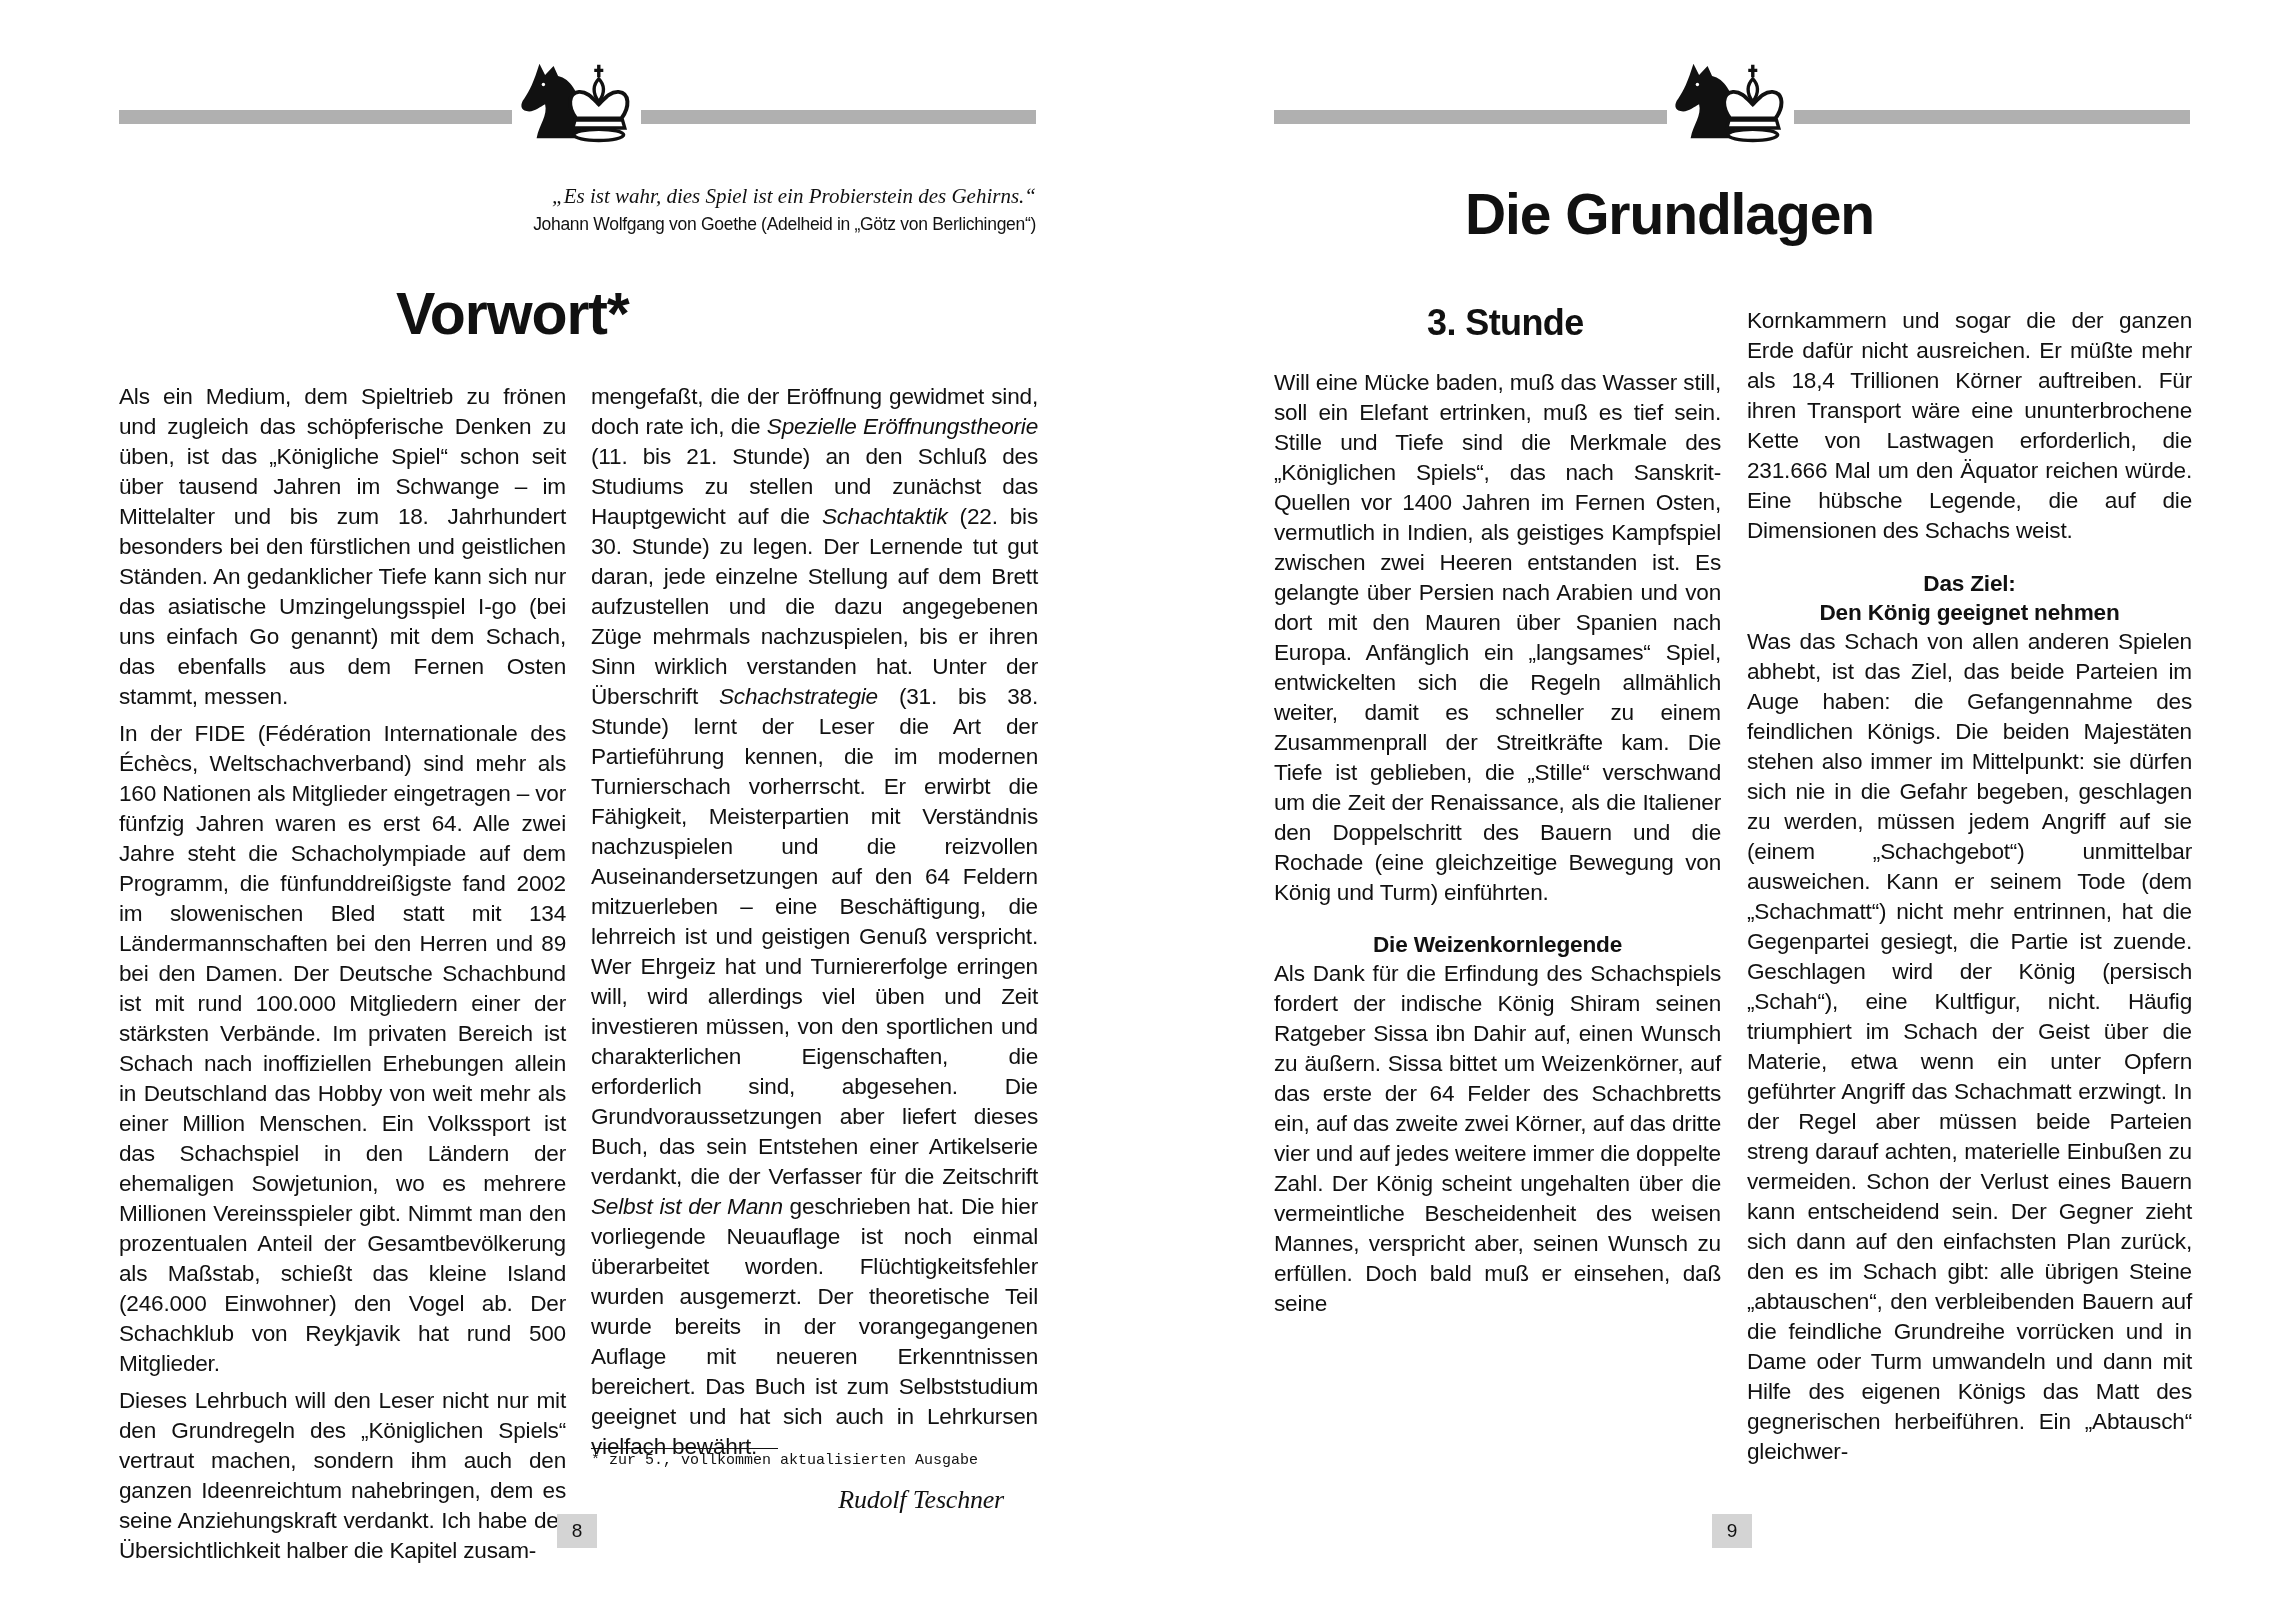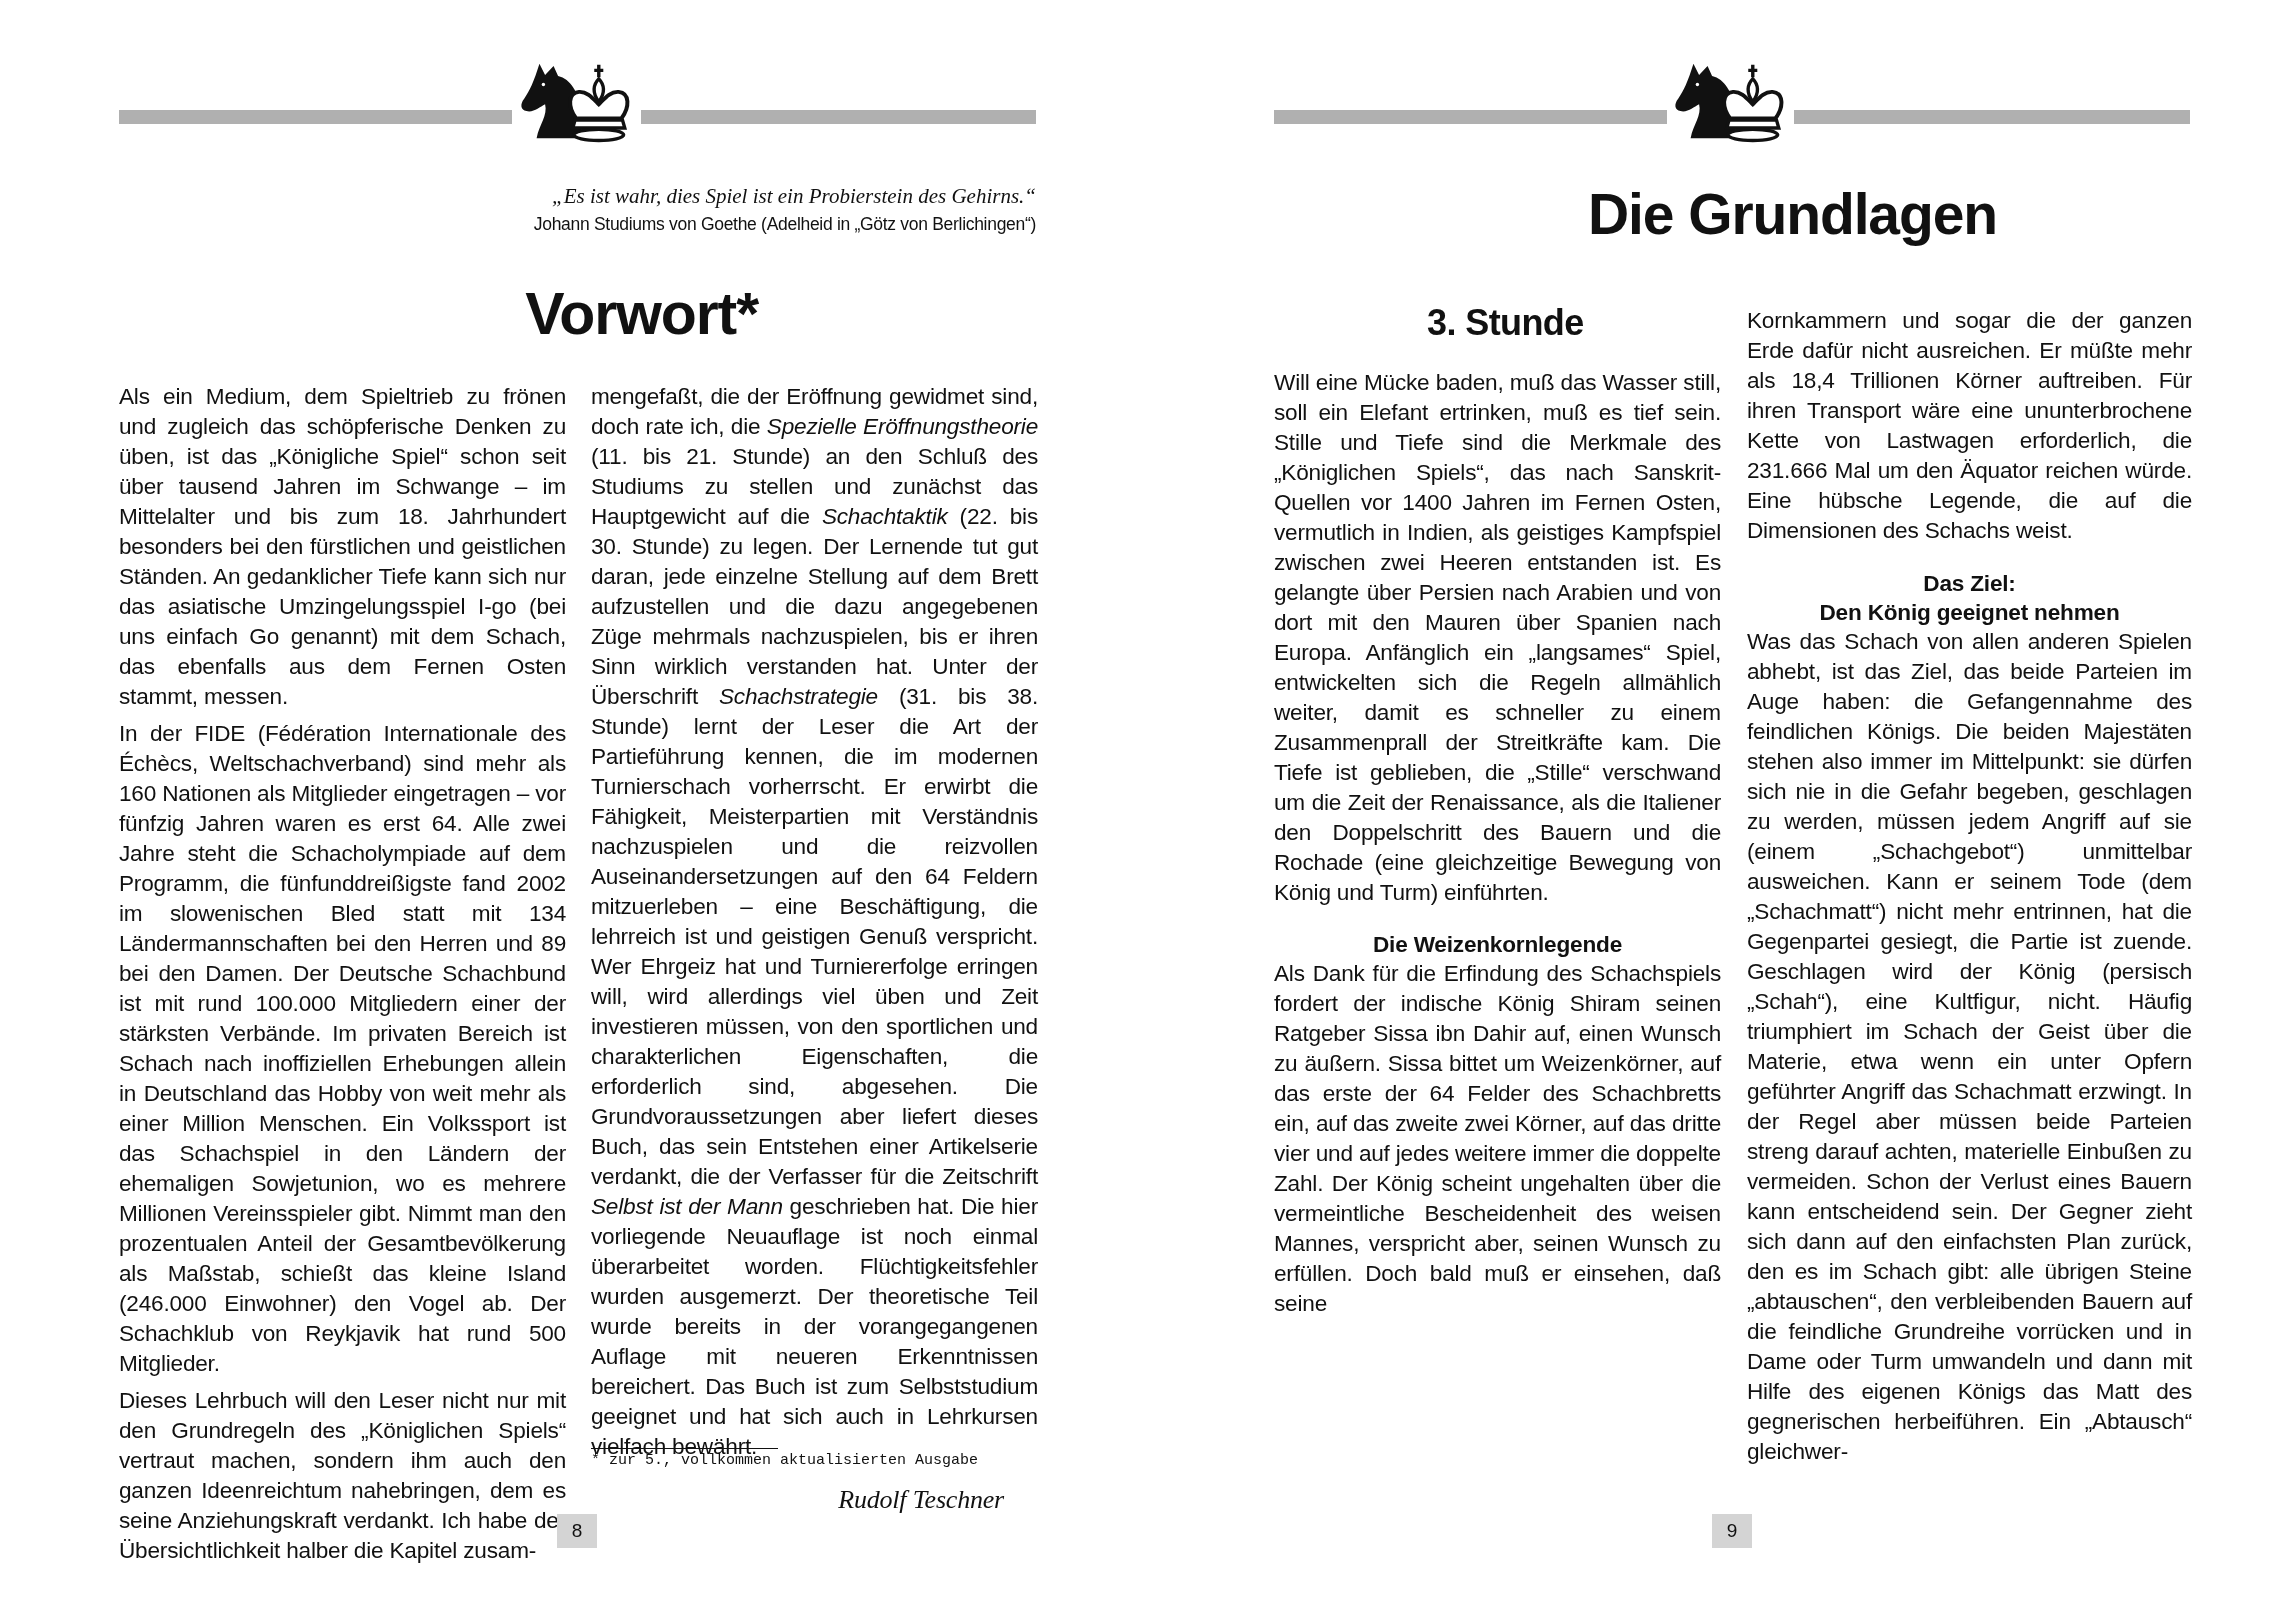--- a/index.html
+++ b/index.html
@@ -8,21 +8,21 @@
   .page.left { left:0; }
   .page.right { left:1148px; }
   .bar { position:absolute; top:110px; height:13.6px; background:#b0b0b0; }
   .logo { position:absolute; top:59px; width:130px; height:85px; }
   .col { position:absolute; font-family:"Liberation Sans", sans-serif; font-size:22.6px; line-height:30px; text-align:justify; hyphens:manual; letter-spacing:-0.2px; }
   .col p { margin:0 0 6.8px 0; }
   .col em { font-style:italic; }
   .motto { position:absolute; text-align:right; }
   .motto-q { font-family:"Liberation Serif", serif; font-style:italic; font-size:21px; }
   .motto-a { font-family:"Liberation Sans", sans-serif; font-size:17.5px; margin-top:4.5px; letter-spacing:-0.3px; }
-  .title { position:absolute; font-family:"Liberation Sans", sans-serif; font-weight:bold; text-align:right; letter-spacing:-1.1px; }
+  .title { position:absolute; font-family:"Liberation Sans", sans-serif; font-weight:bold; text-align:left; letter-spacing:-1.1px; }
   .subhead { font-family:Liberation Sans, sans-serif; font-weight:bold; text-align:center; font-size:22.6px; line-height:29px; }
   .pagenum { position:absolute; top:1514px; width:40px; height:34px; background:#d4d4d4; font-family:"Liberation Sans", sans-serif; font-size:19px; line-height:34px; text-align:center; }
   .footrule { position:absolute; height:1.1px; background:#111; }
   .footnote { position:absolute; font-family:Liberation Mono, monospace; font-size:15px; }
   .sig { font-family:"Liberation Serif", serif; font-style:italic; font-size:26px; text-align:right; padding-right:34px; margin-top:22.6px; }
   .lesson-motto { font-family:"Liberation Serif", serif; font-style:italic; font-size:21px; line-height:29px; text-align:justify; }
   .lesson-motto-src { font-family:"Liberation Sans", sans-serif; font-size:17.5px; text-align:right; margin-top:3.4px; }
 </style>
 </head>
 <body>
@@ -35,21 +35,21 @@
     <circle cx="52" cy="45" r="3" fill="#fff"></circle>
     <path d="M150,10 L150,32 M142,20 L158,20" stroke="#111" stroke-width="6"></path>
     <path d="M150,35 C140,45 138,60 150,75 C162,60 160,45 150,35 Z" fill="#fff" stroke="#111" stroke-width="6"></path>
     <path d="M110,105 C95,85 95,60 115,58 C130,57 140,70 150,80 C160,70 170,57 185,58 C205,60 205,85 190,105 Z" fill="#fff" stroke="#111" stroke-width="7"></path>
     <path d="M108,108 L192,108 L196,122 L104,122 Z" fill="#fff" stroke="#111" stroke-width="6"></path>
     <ellipse cx="150" cy="134" rx="44" ry="10" fill="#fff" stroke="#111" stroke-width="6"></ellipse>
   </svg>
 
   <div class="motto" style="left:317px;width:719px;top:184px;">
     <div class="motto-q">„Es ist wahr, dies Spiel ist ein Probierstein des Gehirns.“</div>
-    <div class="motto-a">Johann Studiums von Goethe (Adelheid in „Götz von Berlichingen“)</div>
+    <div class="motto-a">Johann Wolfgang von Goethe (Adelheid in „Götz von Berlichingen“)</div>
   </div>
 
   <div class="title" style="left:396px;width:362px;top:280px;font-size:59px;">Vorwort*</div>
 
   <div class="col" style="left:119px;top:382px;width:447px;">
     <p>Als ein Medium, dem Spieltrieb zu frönen und zugleich das schöpferische Denken zu üben, ist das „Königliche Spiel“ schon seit über tausend Jahren im Schwange – im Mittelalter und bis zum 18. Jahrhundert besonders bei den fürstlichen und geistlichen Ständen. An gedanklicher Tiefe kann sich nur das asiatische Umzingelungsspiel I-go (bei uns einfach Go genannt) mit dem Schach, das ebenfalls aus dem Fernen Osten stammt, messen.</p>
     <p>In der FIDE (Fédération Internationale des Échècs, Weltschachverband) sind mehr als 160 Nationen als Mitglieder eingetragen – vor fünfzig Jahren waren es erst 64. Alle zwei Jahre steht die Schacholympiade auf dem Programm, die fünfunddreißigste fand 2002 im slowenischen Bled statt mit 134 Ländermannschaften bei den Herren und 89 bei den Damen. Der Deutsche Schachbund ist mit rund 100.000 Mitgliedern einer der stärksten Verbände. Im privaten Bereich ist Schach nach inoffiziellen Erhebungen allein in Deutschland das Hobby von weit mehr als einer Million Menschen. Ein Volkssport ist das Schachspiel in den Ländern der ehemaligen Sowjetunion, wo es mehrere Millionen Vereinsspieler gibt. Nimmt man den prozentualen Anteil der Gesamtbevölkerung als Maßstab, schießt das kleine Island (246.000 Einwohner) den Vogel ab. Der Schachklub von Reykjavik hat rund 500 Mitglieder.</p>
     <p>Dieses Lehrbuch will den Leser nicht nur mit den Grundregeln des „Königlichen Spiels“ vertraut machen, sondern ihm auch den ganzen Ideenreichtum nahebringen, dem es seine Anziehungskraft verdankt. Ich habe der Übersichtlichkeit halber die Kapitel zusam-</p>
   </div>
 

